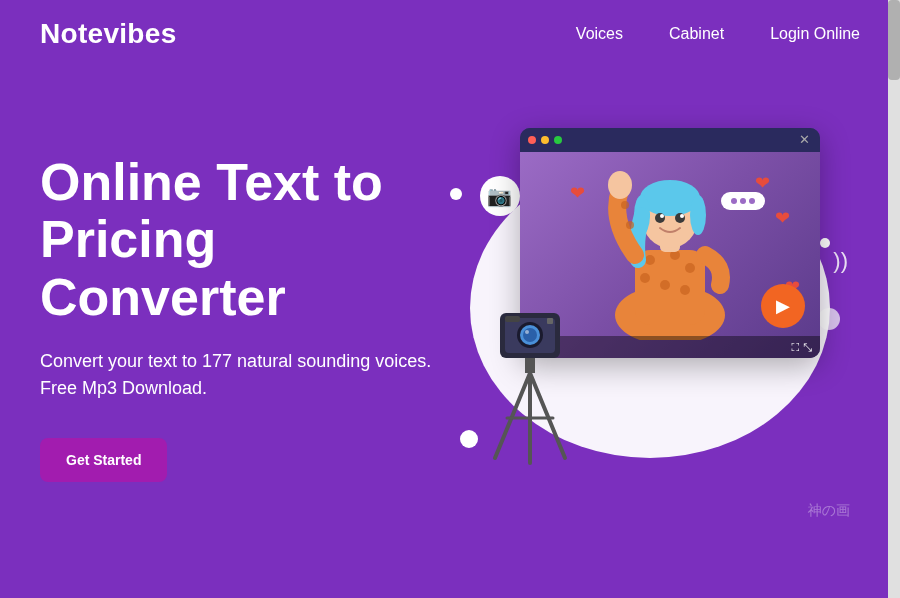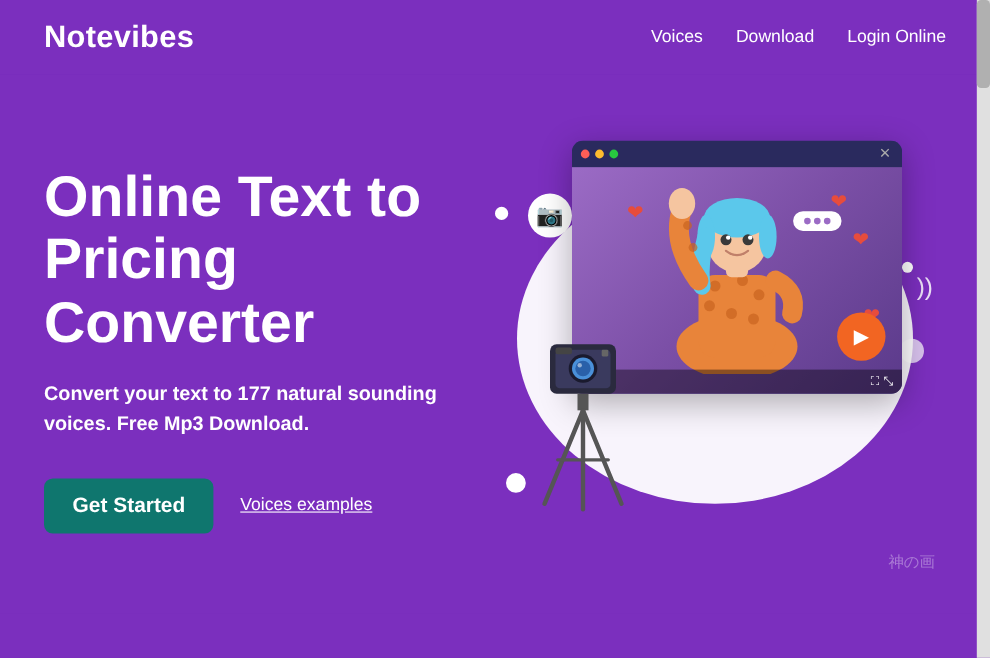--- a/index.html
+++ b/index.html
@@ -21,21 +21,21 @@
     }
     .nav-logo {
       color: #fff;
       font-size: 28px;
       font-weight: 600;
       letter-spacing: 0.3px;
     }
     .nav-links {
       display: flex;
       align-items: flex-end;
-      gap: 30px;
+      gap: 46px;
     }
     .nav-link {
       color: #fff;
       font-size: 16px;
       text-decoration: none;
       cursor: pointer;
     }
     .btn-signup {
       background: #F26522;
       color: #fff;
@@ -62,36 +62,36 @@
     .hero-title {
       color: #fff;
       font-size: 52px;
       font-weight: 800;
       line-height: 1.1;
       margin-bottom: 22px;
     }
     .hero-subtitle {
       color: #fff;
       font-size: 18px;
-      font-weight: 700;
+      font-weight: 400;
       line-height: 1.5;
       margin-bottom: 36px;
     }
     .hero-actions {
       display: flex;
       align-items: center;
       gap: 24px;
     }
     .btn-get-started {
-      background: #0f766e;
+      background: #a21caf;
       color: #fff;
       border: none;
       padding: 14px 26px;
       border-radius: 8px;
-      font-size: 19px;
+      font-size: 14px;
       font-weight: 700;
       cursor: pointer;
     }
     .link-voices {
       color: #fff;
       font-size: 16px;
       text-decoration: underline;
       cursor: pointer;
     }
 
@@ -281,32 +281,31 @@
       margin-top: 0;
     }
   </style>
 </head>
 <body>
 
 <nav class="navbar">
   <span class="nav-logo">Notevibes</span>
   <div class="nav-links">
     <a class="nav-link">Voices</a>
-    <a class="nav-link">Download</a>
+    <a class="nav-link">Cabinet</a>
     <a class="nav-link">Login Online</a>
   </div>
 </nav>
 
 <section class="hero">
   <div class="hero-left">
     <h1 class="hero-title">Online Text to Pricing Converter</h1>
     <p class="hero-subtitle">Convert your text to 177 natural sounding voices. Free Mp3 Download.</p>
     <div class="hero-actions">
       <button class="btn-get-started">Get Started</button>
-      <a class="link-voices">Voices examples</a>
     </div>
   </div>
 
   <div class="hero-right">
 
     <div class="oval-bg"></div>
 
     <div class="deco-circle-small" style="width:18px;height:18px;bottom:80px;left:20px;"></div>
     <div class="deco-circle-small" style="width:12px;height:12px;top:80px;left:10px;"></div>
     <div class="deco-circle-small" style="width:22px;height:22px;top:200px;right:20px;background:rgba(255,255,255,0.7);"></div>

